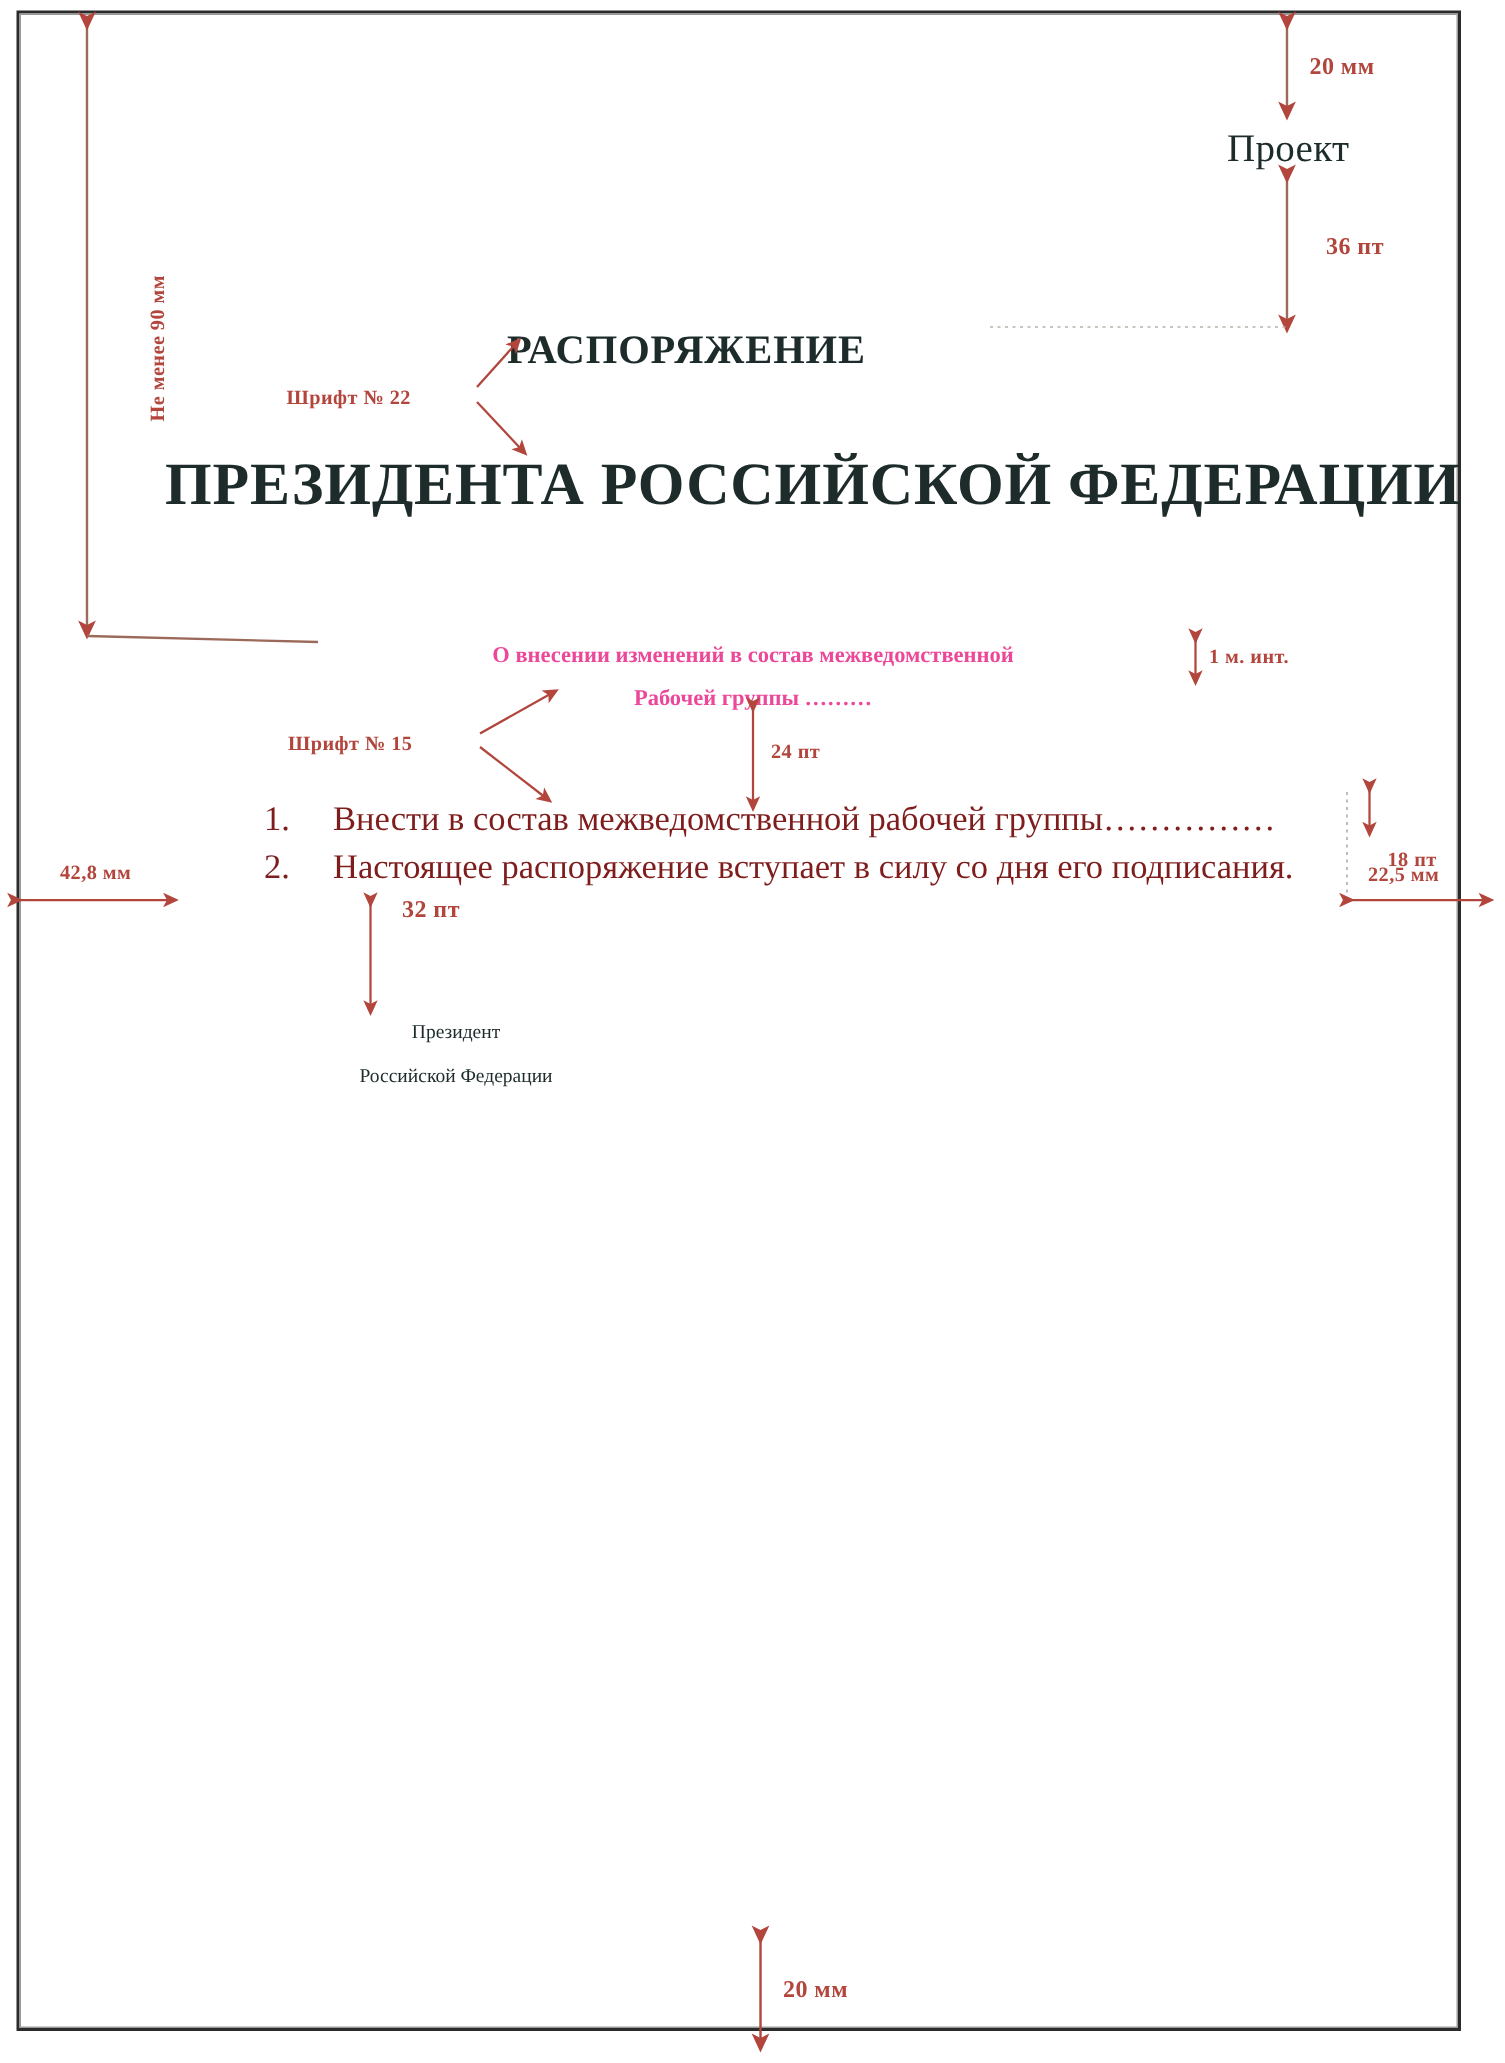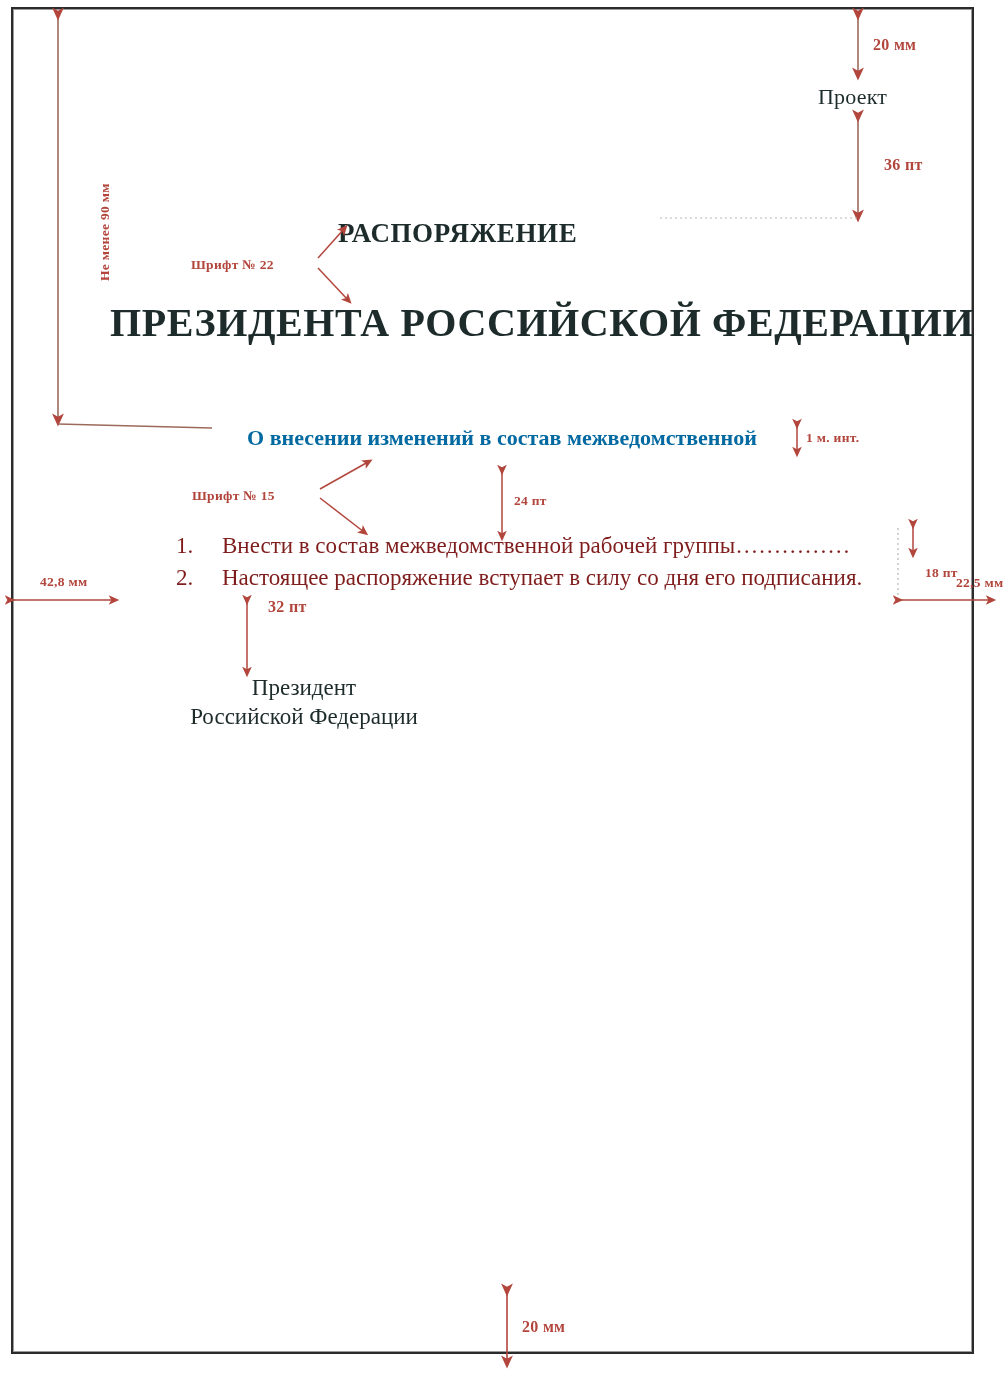--- a/index.html
+++ b/index.html
@@ -37,21 +37,21 @@
 
   
   .doc-text {
     position: absolute;
     color: #1d2b2b;
     white-space: nowrap;
   }
   .doc-proekt {
     left: 818px;
     top: 84px;
-    font-size: 22px;
+    font-size: 26px;
     letter-spacing: .2px;
   }
   .doc-title1 {
     left: 338px;
     top: 218px;
     font-size: 27px;
     font-weight: bold;
     letter-spacing: .6px;
   }
   .doc-title2 {
@@ -59,23 +59,23 @@
     top: 299px;
     font-size: 40px;
     font-weight: bold;
     letter-spacing: .6px;
   }
   .doc-subject {
     position: absolute;
     left: 208px;
     top: 423px;
     width: 588px;
-    font-size: 22px;
-    font-weight: bold;
-    color: #0369a1;
+    font-size: 15px;
+    font-weight: bold;
+    color: #ec4899;
     text-align: center;
     line-height: 29px;
   }
   .doc-para {
     position: absolute;
     color: #7f1d1d;
     font-size: 23px;
     line-height: 31px;
   }
   .doc-p1 {
@@ -90,21 +90,21 @@
     width: 780px;
     text-align: justify;
   }
   .doc-p2 .lead { display: inline-block; width: 104px; padding-left:58px; box-sizing:border-box;}
   .doc-sign {
     position: absolute;
     left: 118px;
     top: 673px;
     width: 372px;
     text-align: center;
-    font-size: 23px;
+    font-size: 13px;
     line-height: 29px;
     color: #1d2b2b;
   }
 
   
   #anno { position: absolute; inset: 0; pointer-events: none; border-radius: 10px; }
   #anno svg { position: absolute; left: 0; top: 0; }
   .anno-label {
     position: absolute;
     color: #b2453c;
@@ -128,20 +128,21 @@
   <div id="page-frame-inner"></div>
 
   <div class="doc-text doc-proekt">Проект</div>
 
   <div class="doc-text doc-title1">РАСПОРЯЖЕНИЕ</div>
 
   <div class="doc-text doc-title2">ПРЕЗИДЕНТА РОССИЙСКОЙ ФЕДЕРАЦИИ</div>
 
   <div class="doc-subject">
     <div>О внесении изменений в состав межведомственной</div>
+    <div>Рабочей группы ………</div>
   </div>
 
   <div class="doc-para doc-p1">
     <span class="num">1.</span><span>Внести в состав межведомственной рабочей группы……………</span>
   </div>
 
   <div class="doc-para doc-p2">
     <span class="lead">2.</span><span>Настоящее распоряжение вступает в силу со дня его подписания.</span>
   </div>
 
@@ -204,20 +205,20 @@
     <div class="anno-label anno-sm" style="left:806px; top:430px;">1 м. инт.</div>
 
     <div class="anno-label anno-sm" style="left:192px; top:488px;">Шрифт № 15</div>
 
     <div class="anno-label anno-sm" style="left:514px; top:493px;">24 пт</div>
 
     <div class="anno-label anno-sm" style="left:925px; top:530px;margin-top:35px;">18 пт</div>
 
     <div class="anno-label anno-sm" style="left:40px; top:574px;">42,8 мм</div>
 
-    <div class="anno-label anno-sm" style="left:956px; top:575px;">22,5 мм</div>
+    <div class="anno-label anno-sm" style="left:912px; top:575px;">22,5 мм</div>
 
     <div class="anno-label" style="left:268px; top:598px;">32 пт</div>
 
     <div class="anno-label" style="left:522px; top:1318px;">20 мм</div>
   </div>
 
 </div>
 
 </body></html>

